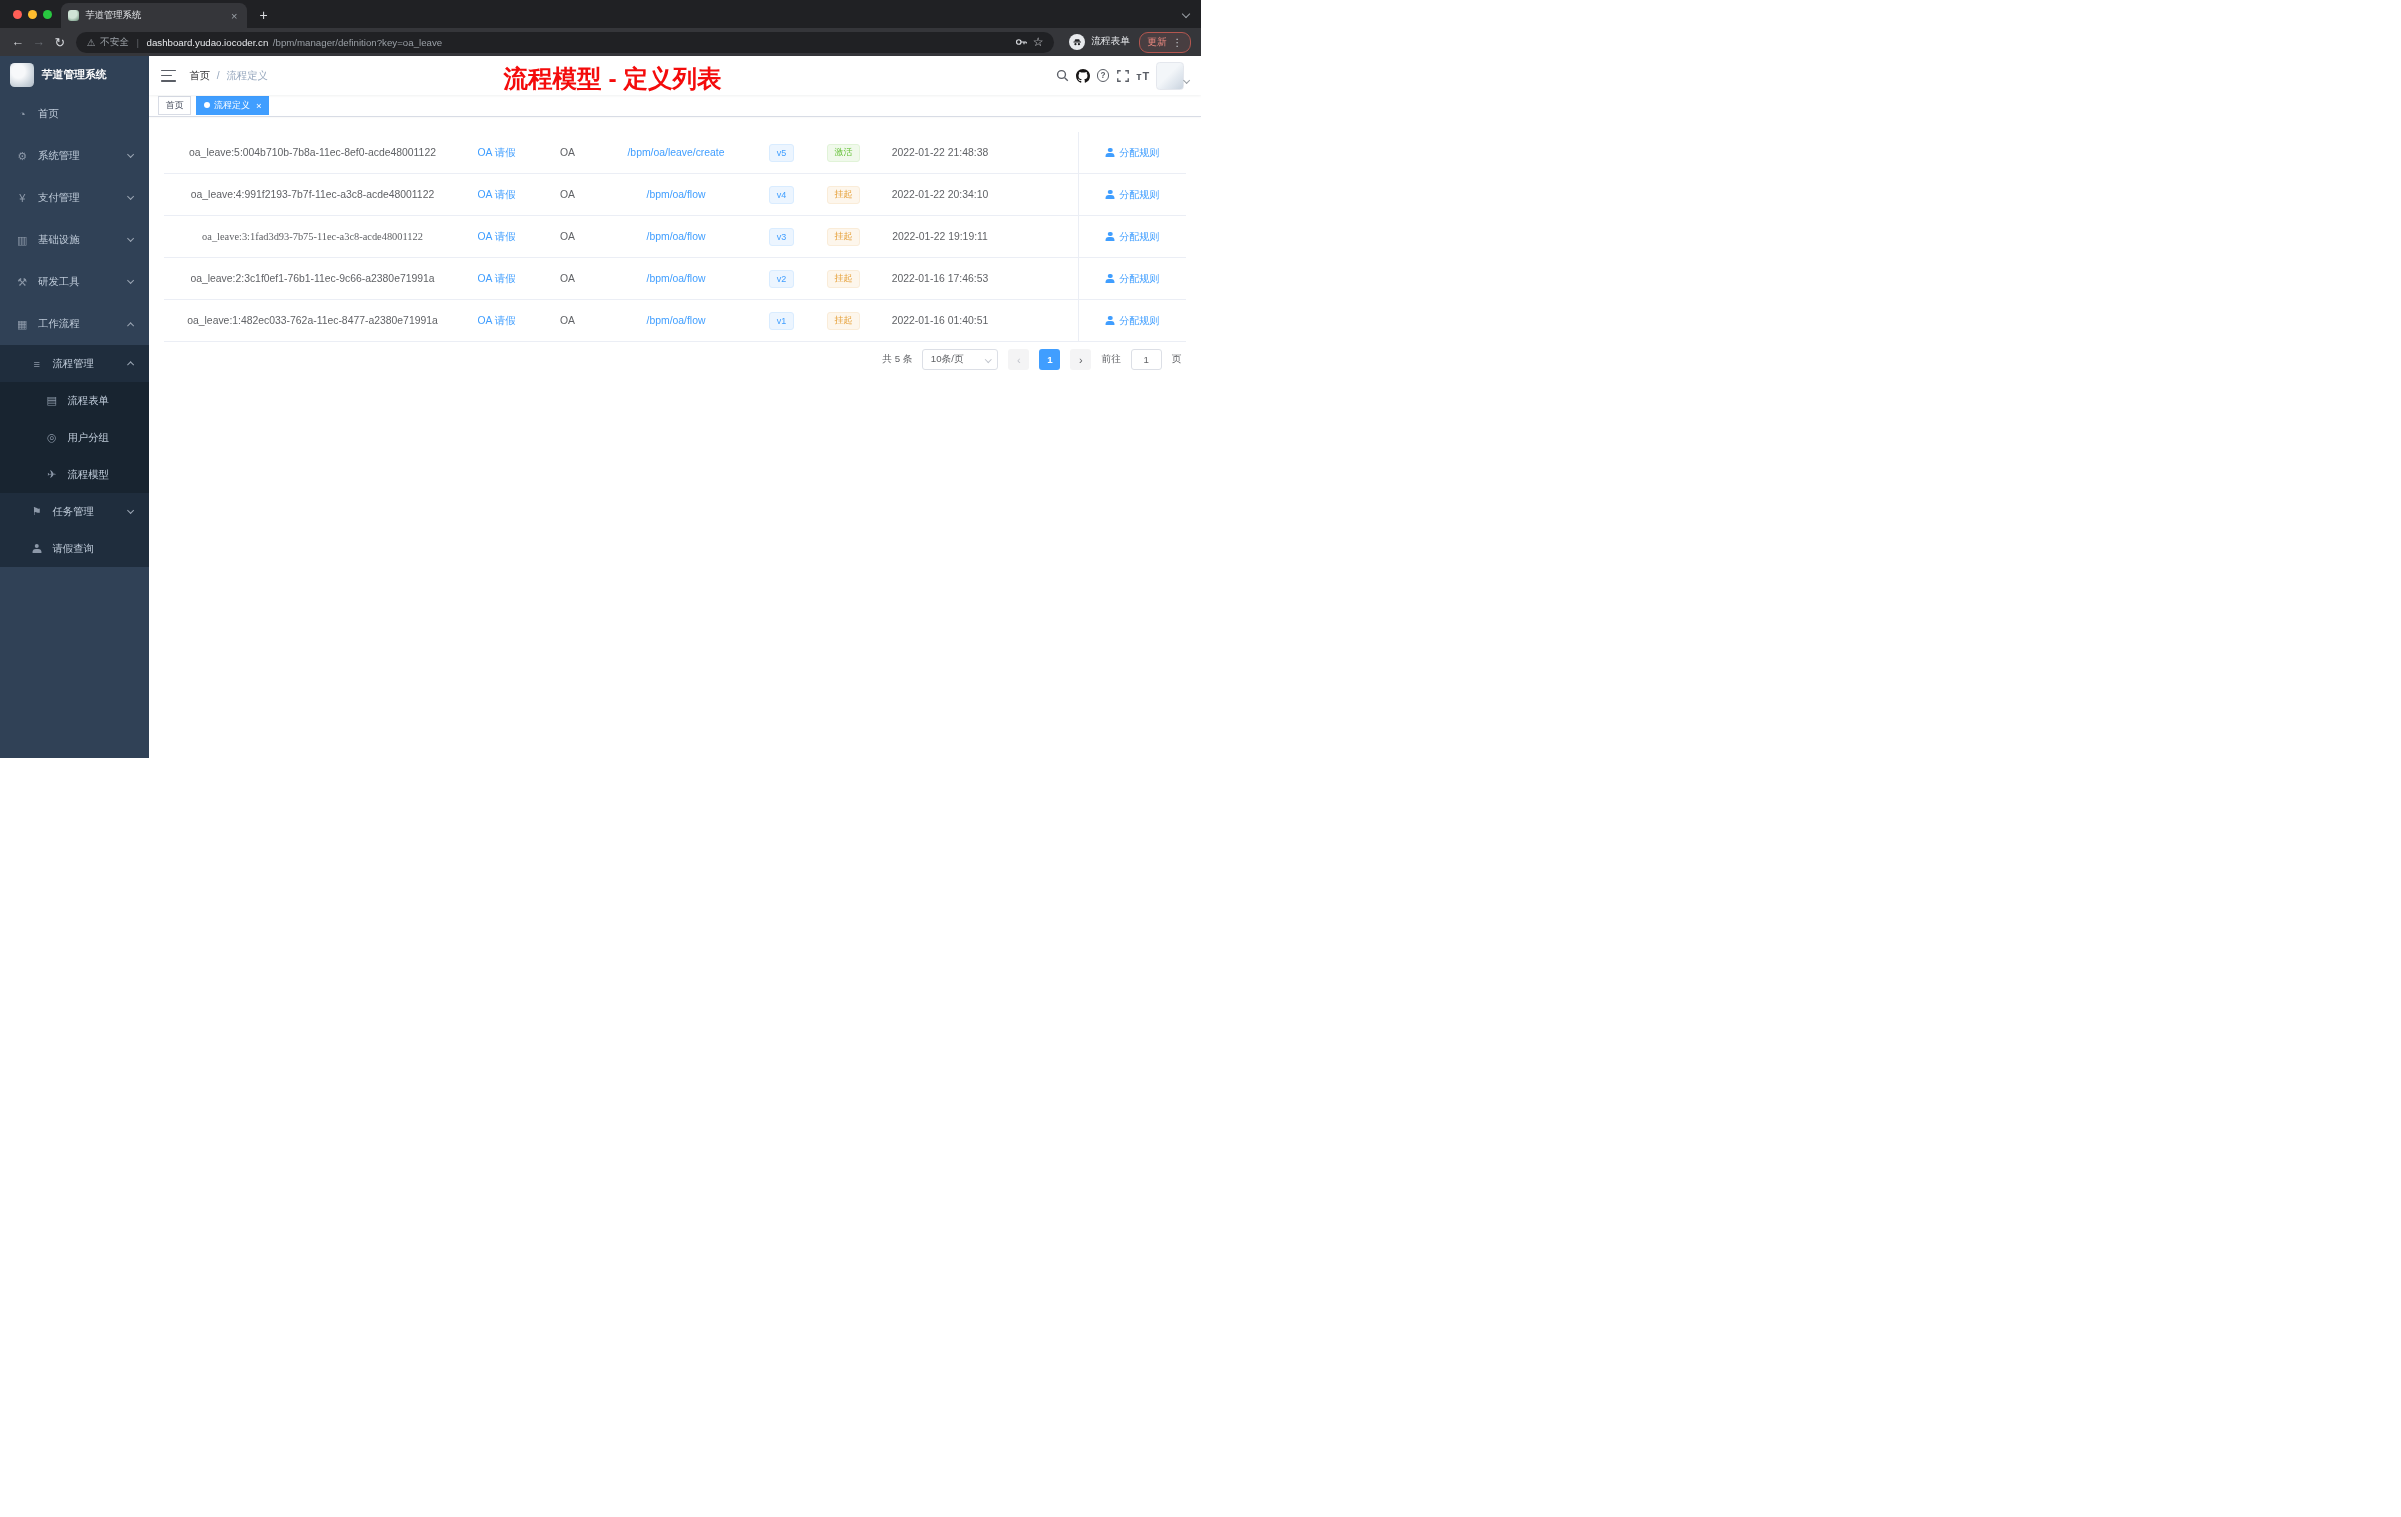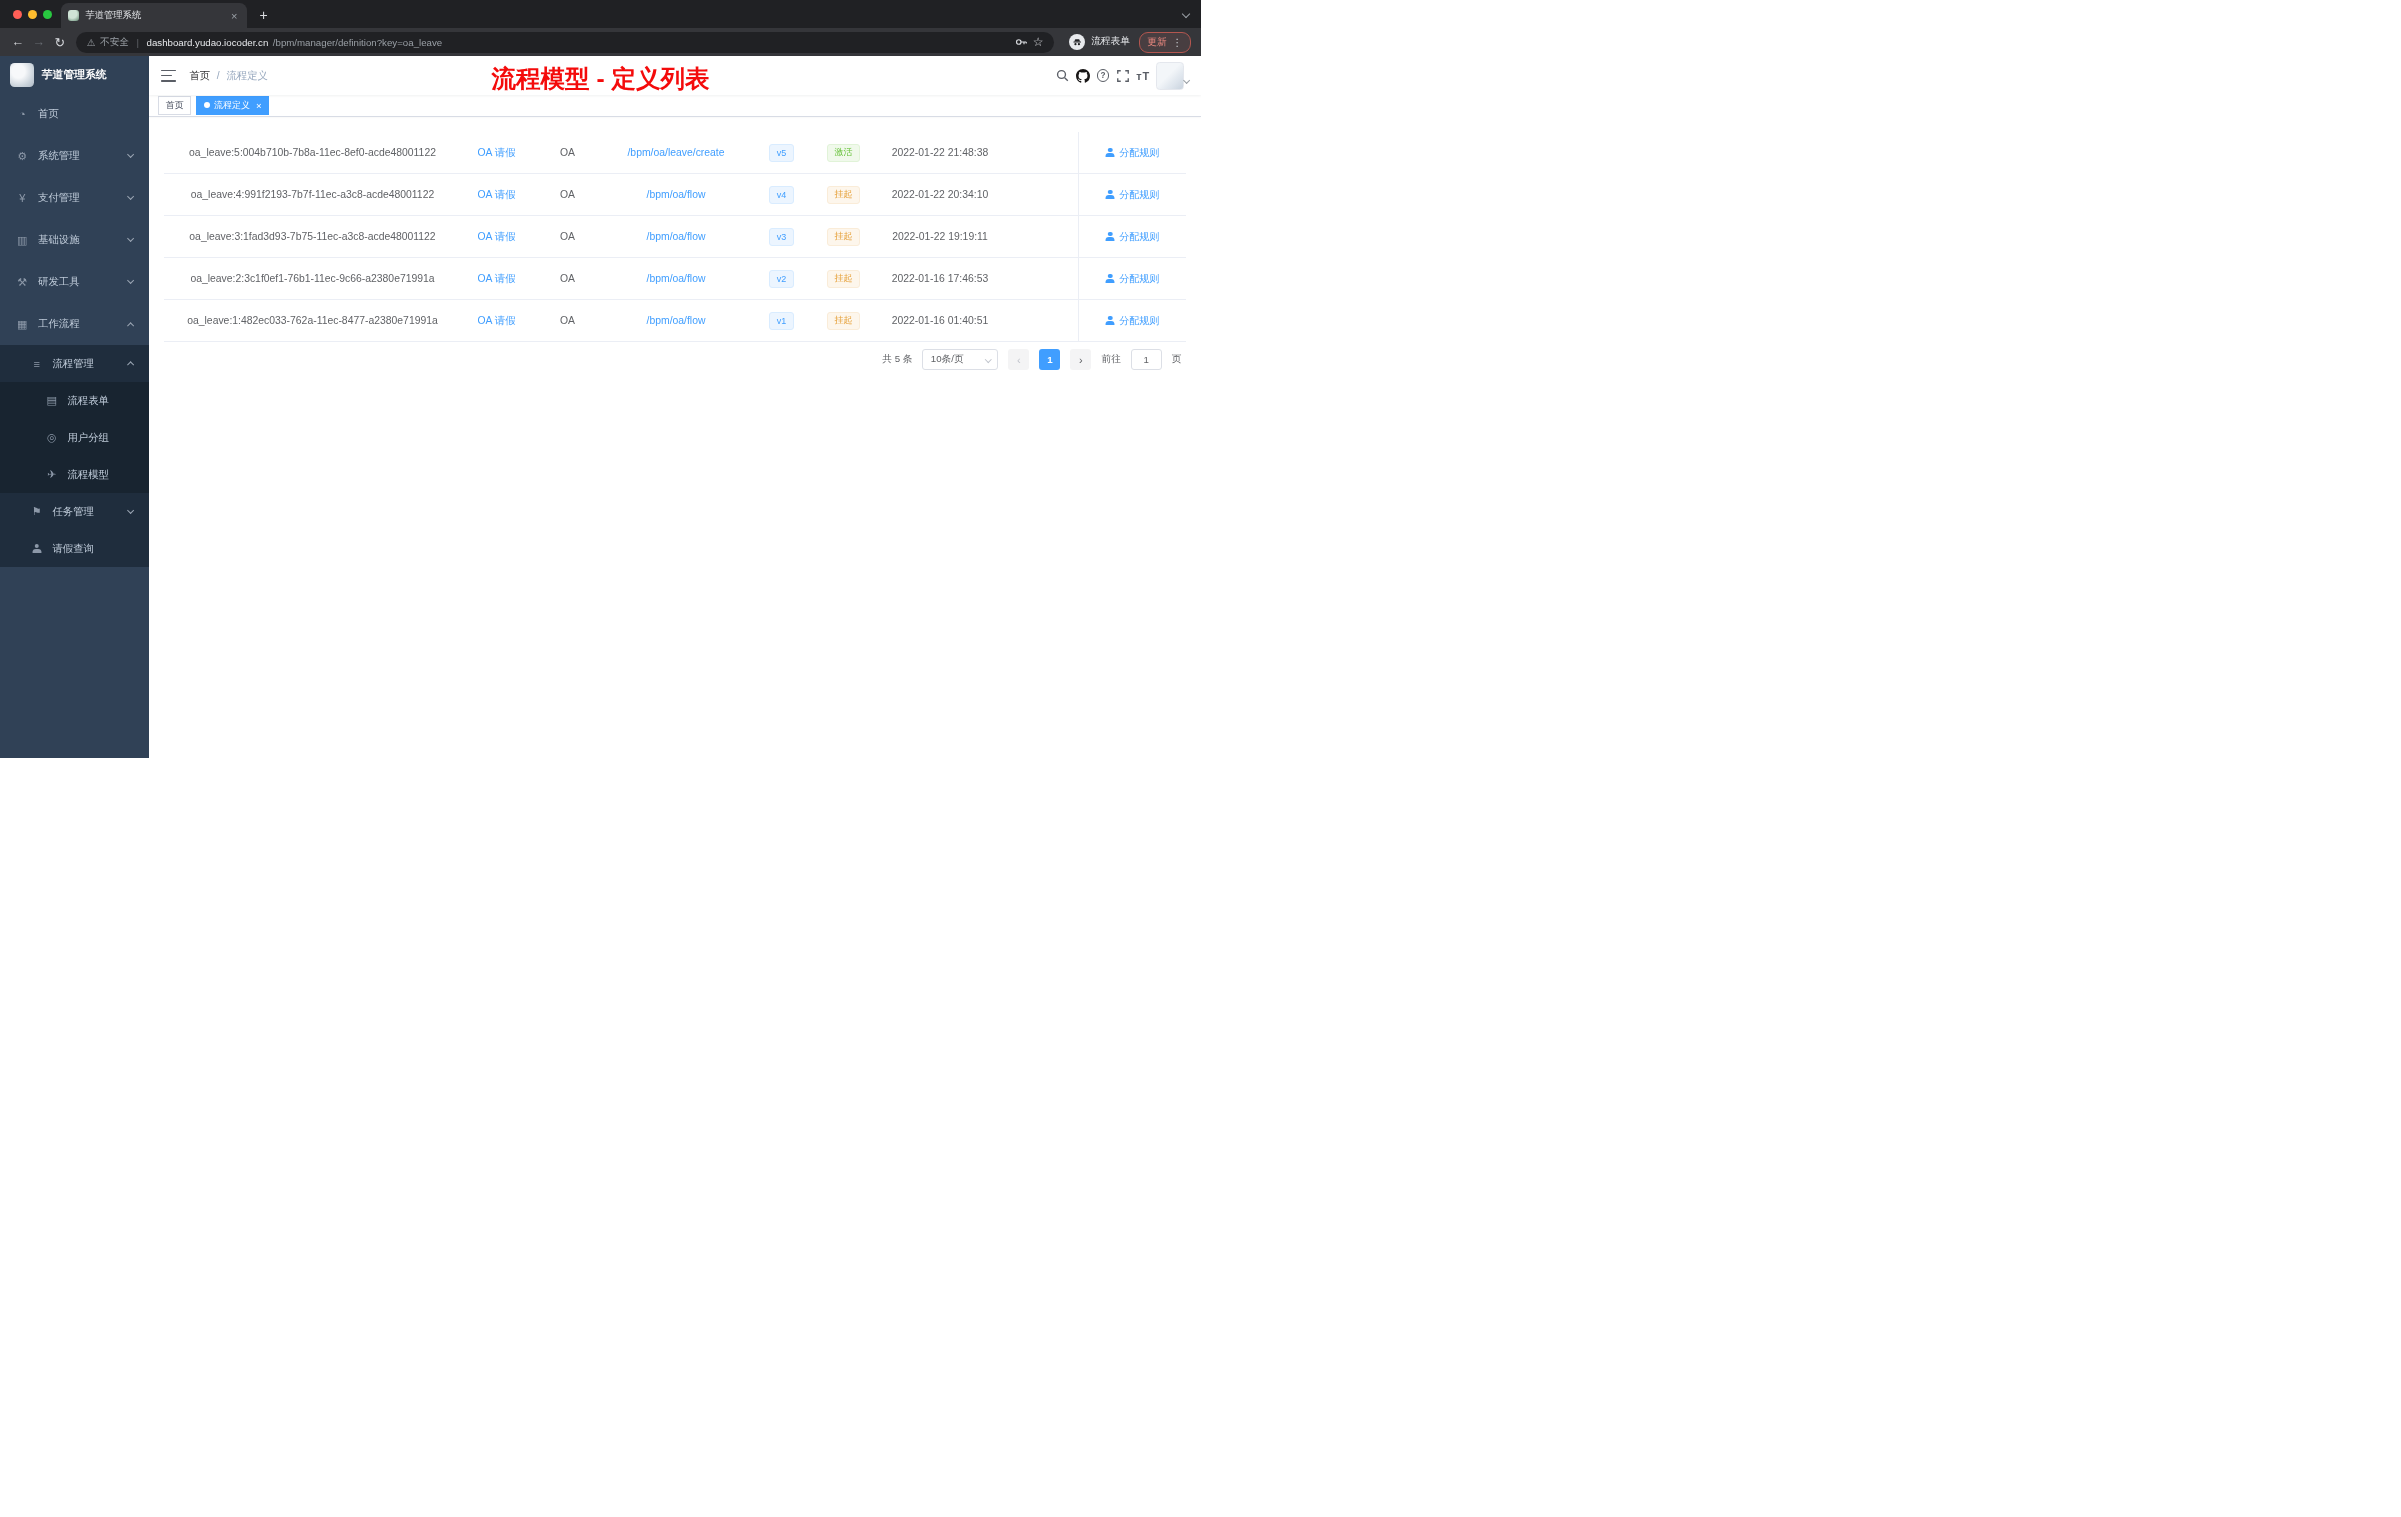--- a/index.html
+++ b/index.html
@@ -80,21 +80,21 @@
   .nvic { display: grid; place-items: center; width: 15px; height: 15px; color: #5a5e66; cursor: pointer; }
   .help-circle { width: 12.6px; height: 12.6px; border: 1.2px solid #5a5e66; border-radius: 50%;
                  display: grid; place-items: center; font-size: 8.2px; font-weight: 700; color: #5a5e66; }
   .help-circle::after { content: "?"; }
   .font-ic { font-size: 11px; font-weight: 700; color: #5a5e66; letter-spacing: 0.7px; }
   .avatar { width: 28px; height: 28px; border-radius: 3.7px; border: 0.7px solid #e4e7ed; cursor: pointer;
             background: linear-gradient(135deg, #f3f6f9 0 45%, #dde4ec 75%, #c9d3de); }
   .avatar-caret { width: 5.2px; height: 5.2px; border-right: 1.1px solid #9aa0a6; border-bottom: 1.1px solid #9aa0a6;
                   transform: rotate(45deg); margin: 10.4px 0 0 -6px; }
 
-  .red-annotation { position: absolute; left: 0; width: 1201px; top: 62px; text-align: center;
+  .red-annotation { position: absolute; left: 12px; width: 1201px; top: 62px; text-align: center;
                     color: #f40b0b; font-size: 24.5px; font-weight: 700; z-index: 5; pointer-events: none; }
 
   
   .tagbar { height: 22px; display: flex; align-items: center; gap: 4.5px; padding: 0 9px;
             background: #fff; border-bottom: 0.7px solid #d8dce5; box-shadow: 0 0.7px 2.2px rgba(0,0,0,.05); position: relative; z-index: 1; }
   .tag { height: 19.3px; display: inline-flex; align-items: center; gap: 4.5px; padding: 0 6.7px;
          border: 0.7px solid #d8dce5; background: #fff; color: #495060; font-size: 9px; cursor: pointer; }
   .tag.active { background: #409eff; border-color: #409eff; color: #fff; }
   .tag-dot { width: 6px; height: 6px; border-radius: 50%; background: #fff; }
   .tag-close { font-size: 9.7px; line-height: 1; padding-left: 1.5px; }
@@ -345,21 +345,21 @@
               <div class="td" style="width: 134px;">2022-01-22 20:34:10</div>
               <div class="spacer"></div>
               <div class="td action">
                 <span class="action-link">
                   <span class="person-icon"></span>
                   <span>分配规则</span>
                 </span>
               </div>
             </div>
             <div class="tr">
-              <div class="td" style="width: 297px;">oa_leave:3:1fad3d93-7b75-11ec-a3c8-acde48001122</div>
+              <div class="td" style="width: 297px; font-family: Liberation Serif, serif;">oa_leave:3:1fad3d93-7b75-11ec-a3c8-acde48001122</div>
               <div class="td" style="width: 71px;">
                 <span class="link">OA 请假</span>
               </div>
               <div class="td" style="width: 71px;">OA</div>
               <div class="td" style="width: 146px;">
                 <span class="link">/bpm/oa/flow</span>
               </div>
               <div class="td" style="width: 65px;">
                 <span class="tag-badge version">v3</span>
               </div>

